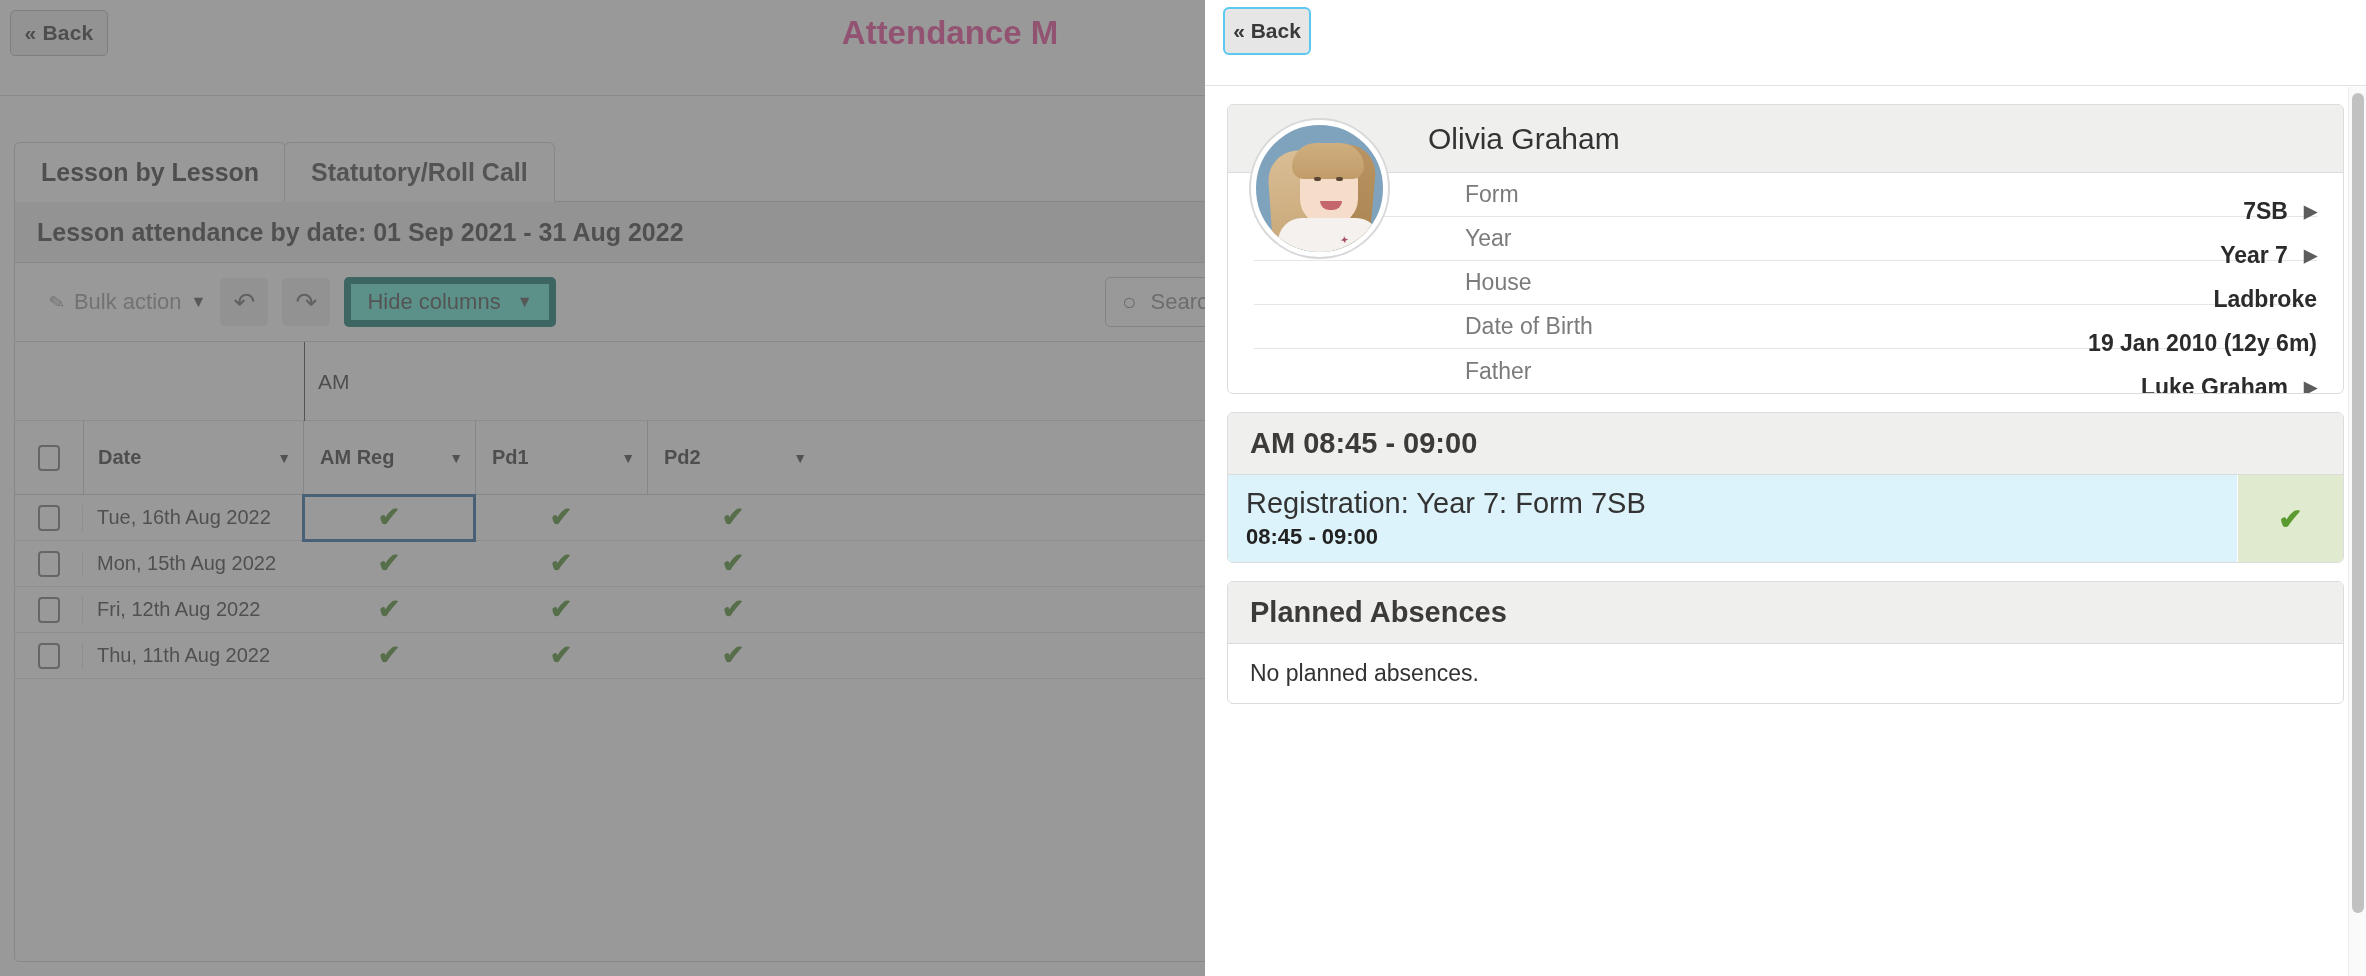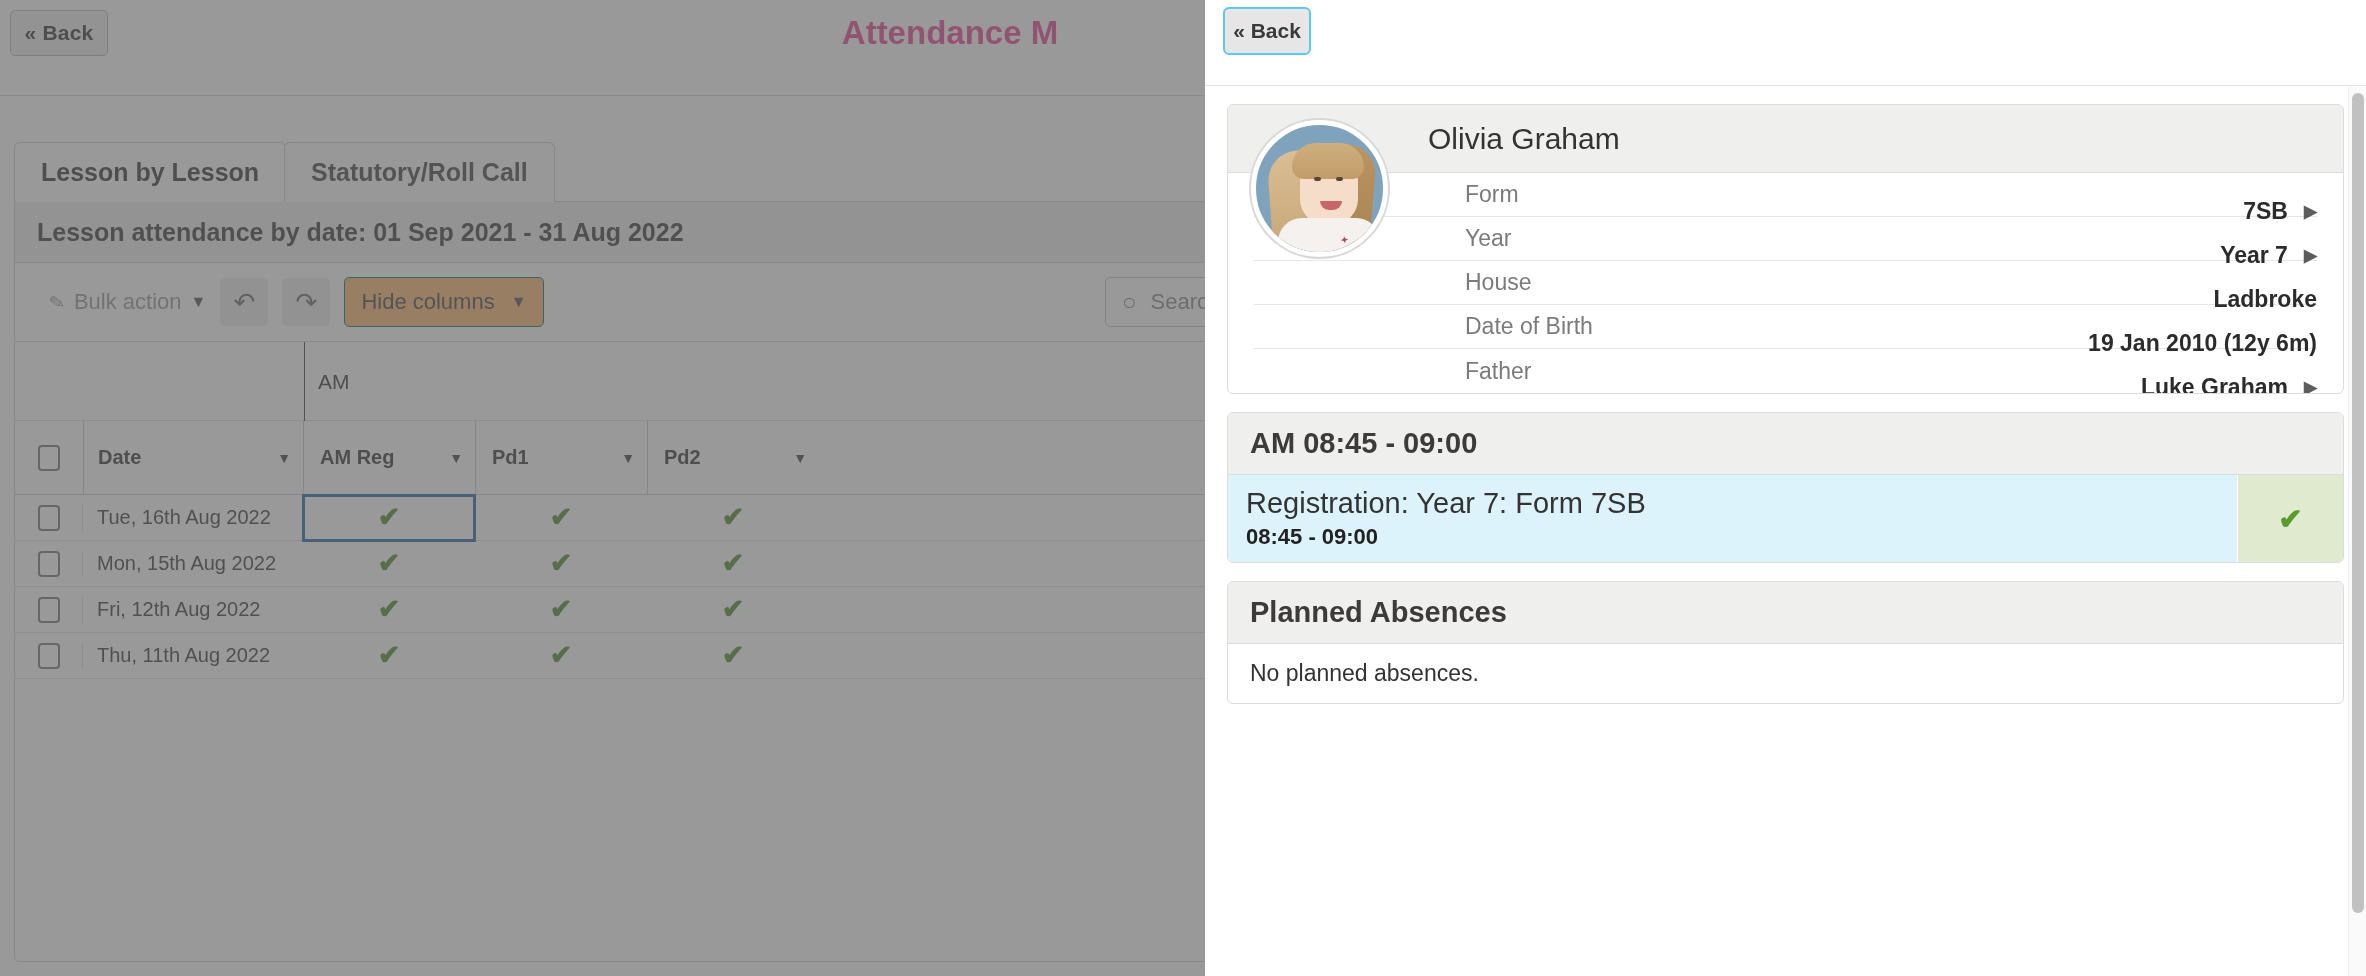--- a/index.html
+++ b/index.html
@@ -131,23 +131,23 @@
     width: 48px; height: 48px;
     border-radius: 5px;
     background: #ececec;
     display: flex; align-items: center; justify-content: center;
     color: #6d6d6d;
     font-size: 26px;
   }
   .tb-hide {
     height: 50px;
     padding: 0 16px;
-    border: 1px solid #0f766e;
+    border: 7px solid #0f766e;
     border-radius: 5px;
-    background: #fdba74;
+    background: #5eead4;
     display: flex; align-items: center; gap: 16px;
     font-size: 22px;
     color: #4b4b4b;
   }
   .tb-search {
     position: absolute;
     left: 1090px; top: 14px;
     width: 420px; height: 50px;
     border: 1px solid #c6c6c6;
     border-radius: 5px;

